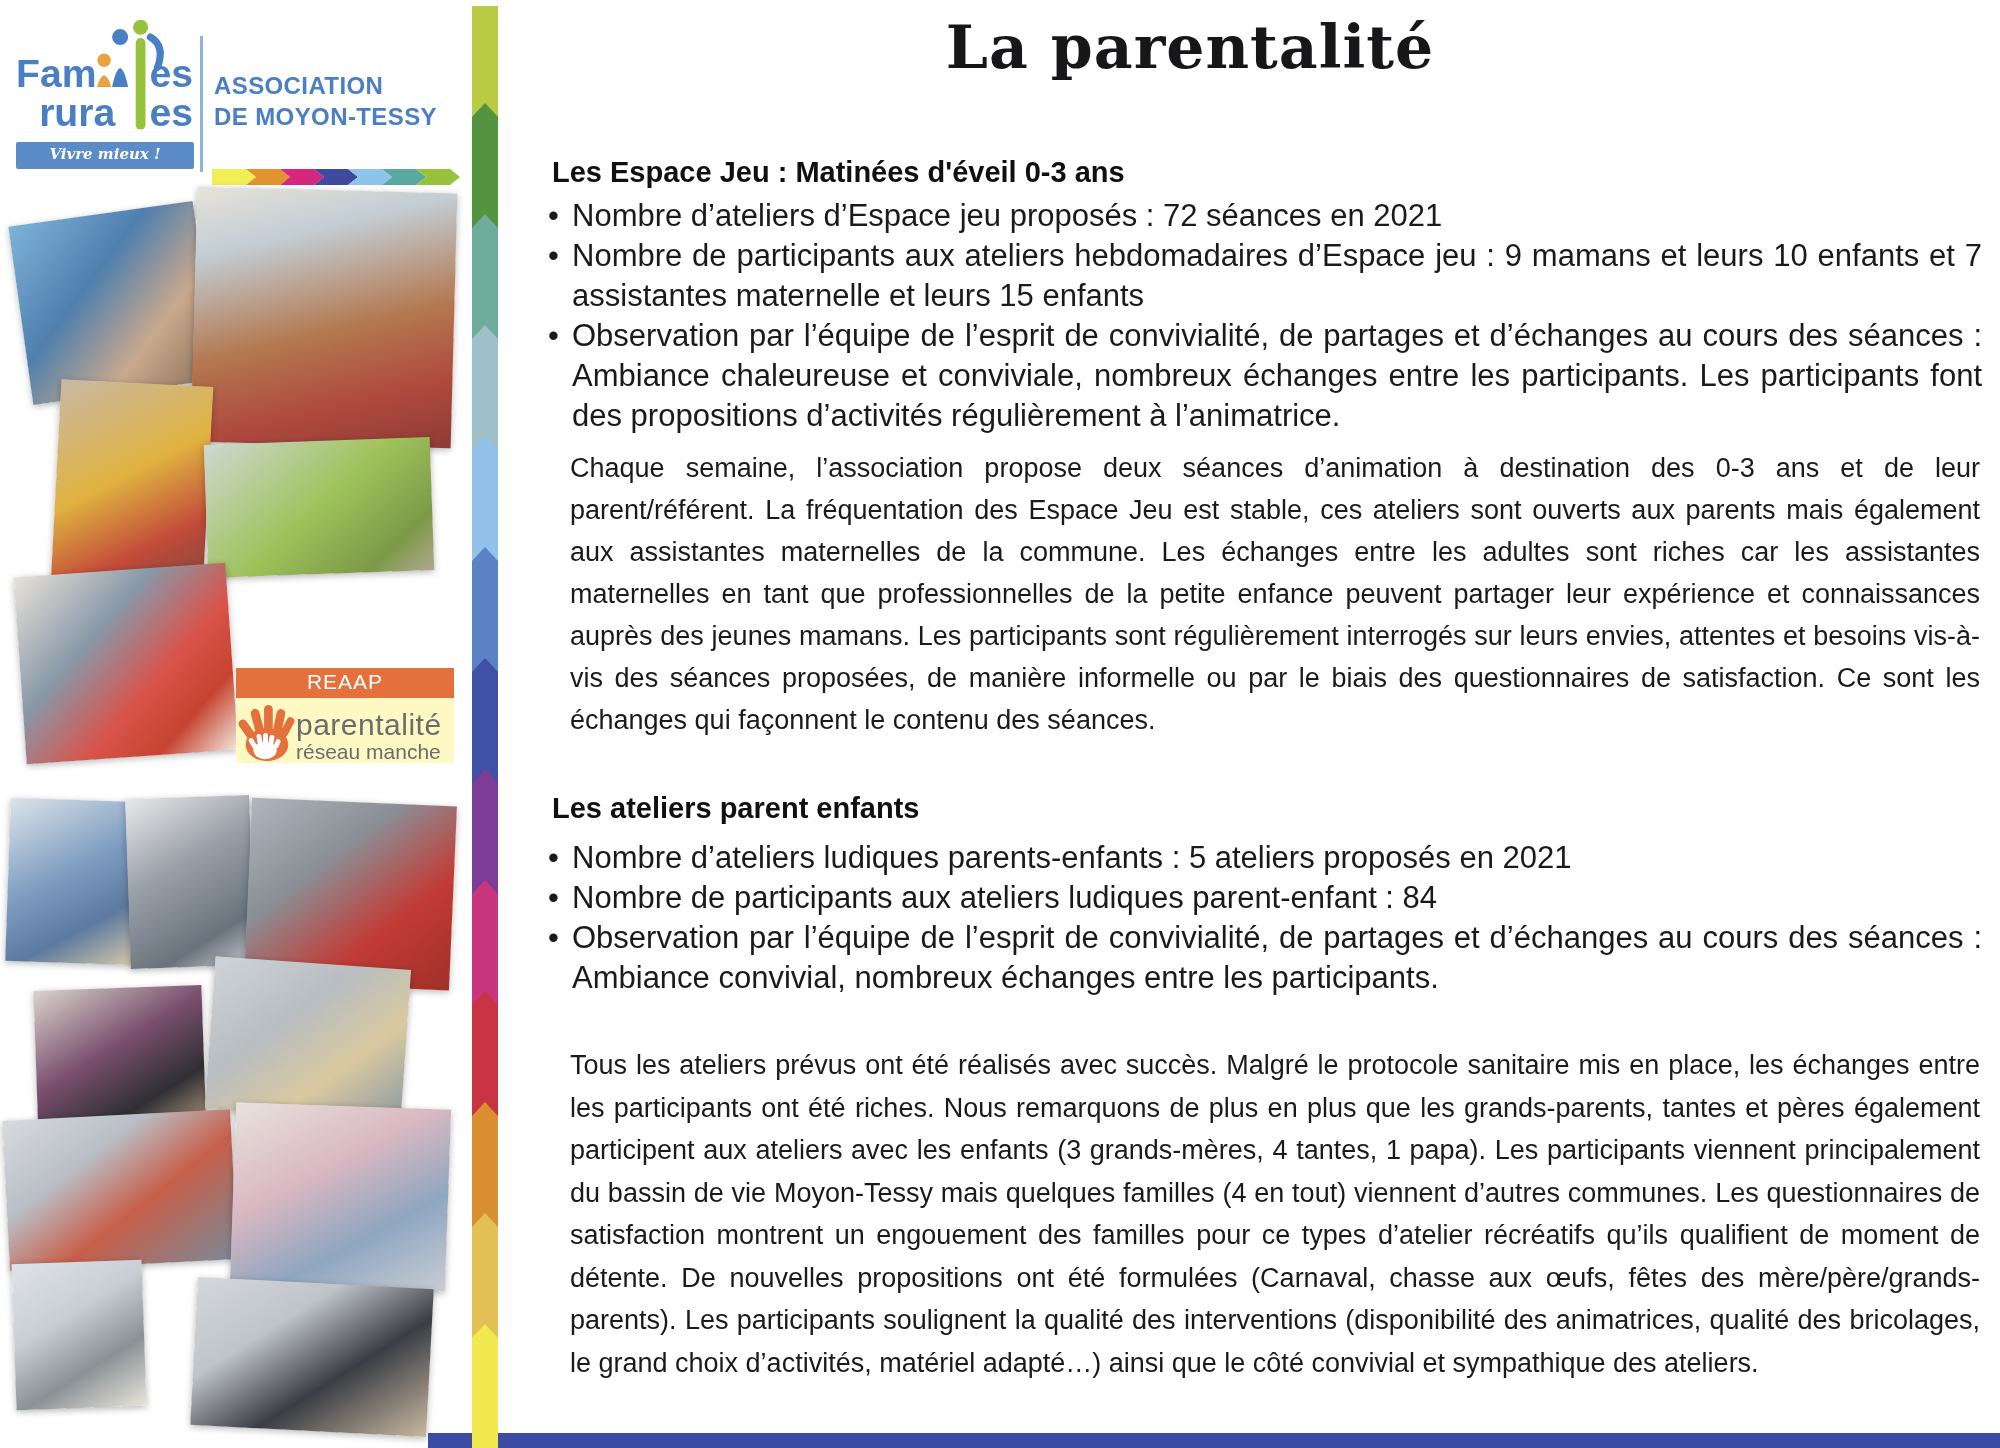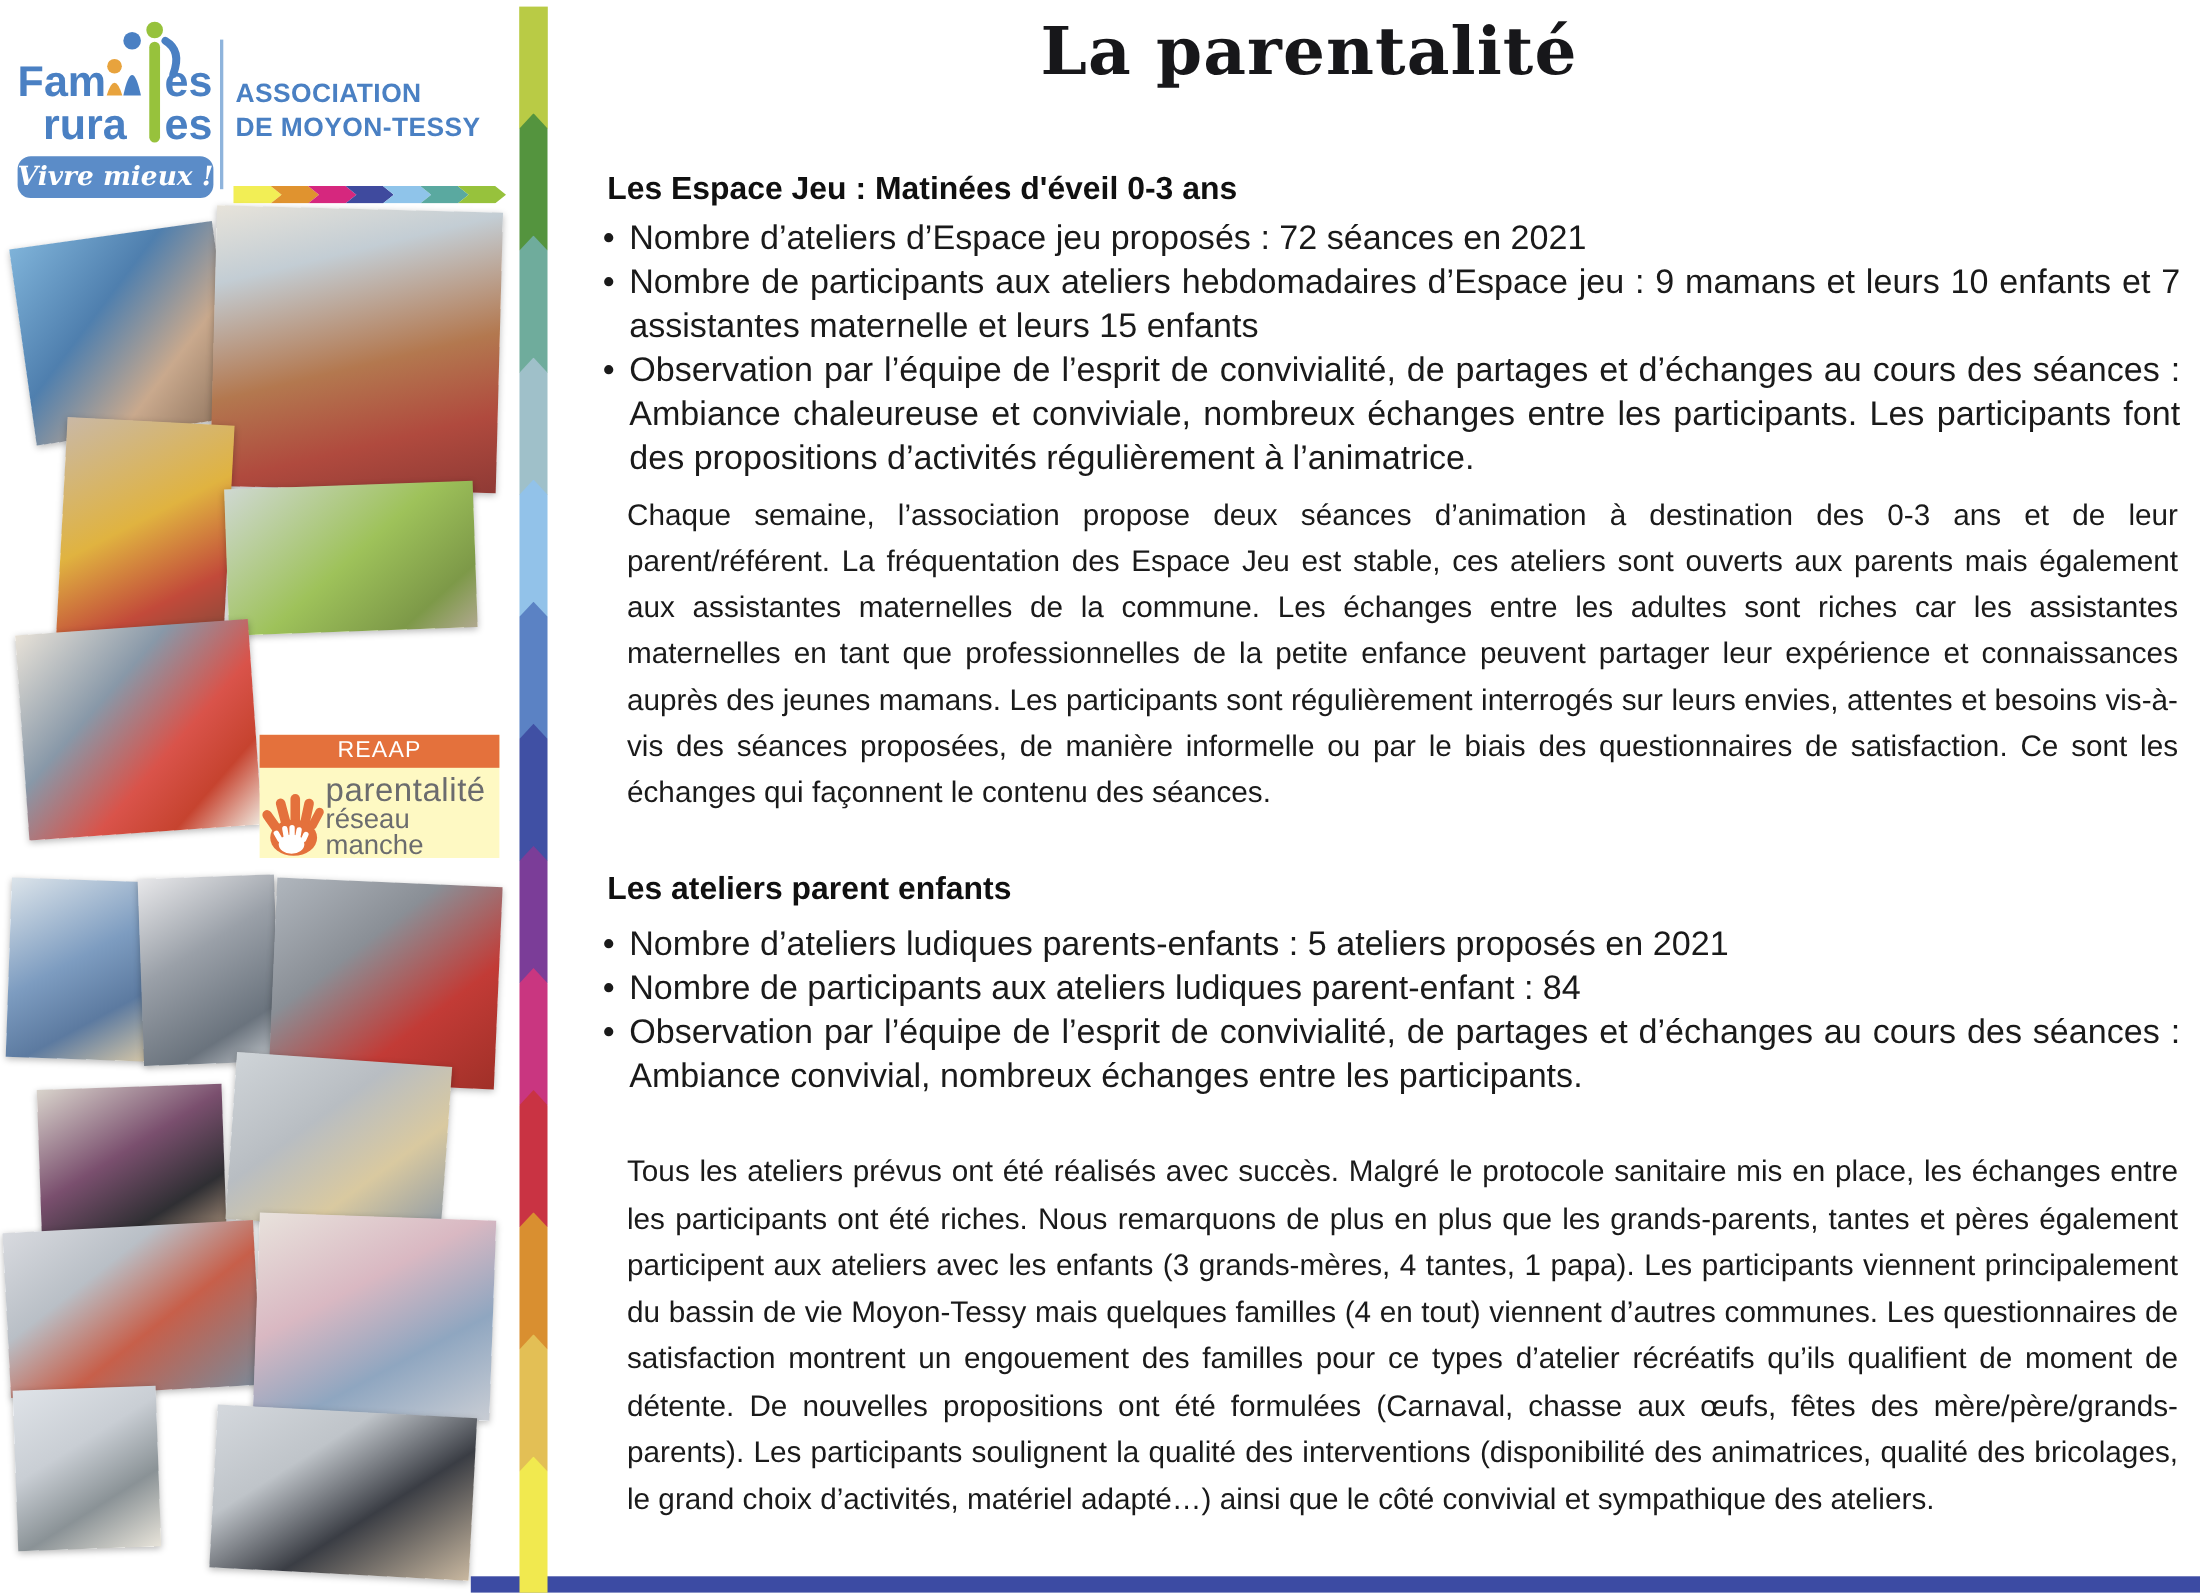--- a/index.html
+++ b/index.html
@@ -7,21 +7,21 @@
     width:2000px; height:1448px; position:relative; overflow:hidden;
     background:#ffffff; font-family:"Liberation Sans", sans-serif; color:#1a1a1a;
   }
 
   
   .logo-wrap { position:absolute; left:16px; top:16px; width:178px; }
   .logo-svg  { width:178px; height:124px; display:block; }
   .tagline-bar {
     margin-top:2px; background:#5b8cc8; color:#fff; text-align:center;
     font-family:"DejaVu Serif", serif; font-style:italic; font-weight:bold;
-    font-size:24px; padding:3px 0 6px; border-radius:12px;
+    font-size:15px; padding:3px 0 6px; border-radius:2px;
   }
   .divider { position:absolute; left:200px; top:36px; width:3px; height:136px; background:#8fb4dc; }
   .assoc {
     position:absolute; left:214px; top:70px; font-weight:bold; font-size:24px;
     line-height:31px; color:#4a80c3; letter-spacing:0.4px;
   }
 
   
   .hstrip { position:absolute; left:212px; top:169px; height:16px; display:flex; }
   .hseg {
@@ -73,21 +73,21 @@
          background:linear-gradient(145deg,#d4d8dd 0%,#bfc4c9 32%,#3a3d44 62%,#c9b8a0 100%); }
 
   
   .reaap { position:absolute; left:236px; top:668px; width:218px; z-index:4; background:#fef9c3; }
   .reaap-bar { background:#e4713c; color:#fff; text-align:center; font-size:21px;
                letter-spacing:1px; padding:2px 0 4px; }
   .reaap-body { display:flex; align-items:flex-end; margin-top:3px; }
   .hand-svg { width:60px; height:62px; flex:0 0 auto; }
   .reaap-texts { padding-top:2px; }
   .reaap-text1 { font-size:30px; color:#6b6c6e; line-height:31px; letter-spacing:.5px; }
-  .reaap-text2 { font-size:25px; color:#6b6c6e; line-height:23px; }
+  .reaap-text2 { font-size:21px; color:#6b6c6e; line-height:23px; }
 
   
   .content { position:absolute; left:540px; top:0; width:1452px; height:1020px; }
   .title {
     position:absolute; left:0; top:12px; width:1300px; text-align:center;
     font-family:"DejaVu Serif", serif; font-weight:bold; font-size:60px;
     letter-spacing:1px; color:#17171a;
   }
   .sec-h { position:absolute; left:12px; font-size:29px; font-weight:bold; color:#101010; }
   .s1-h { top:156px; }

